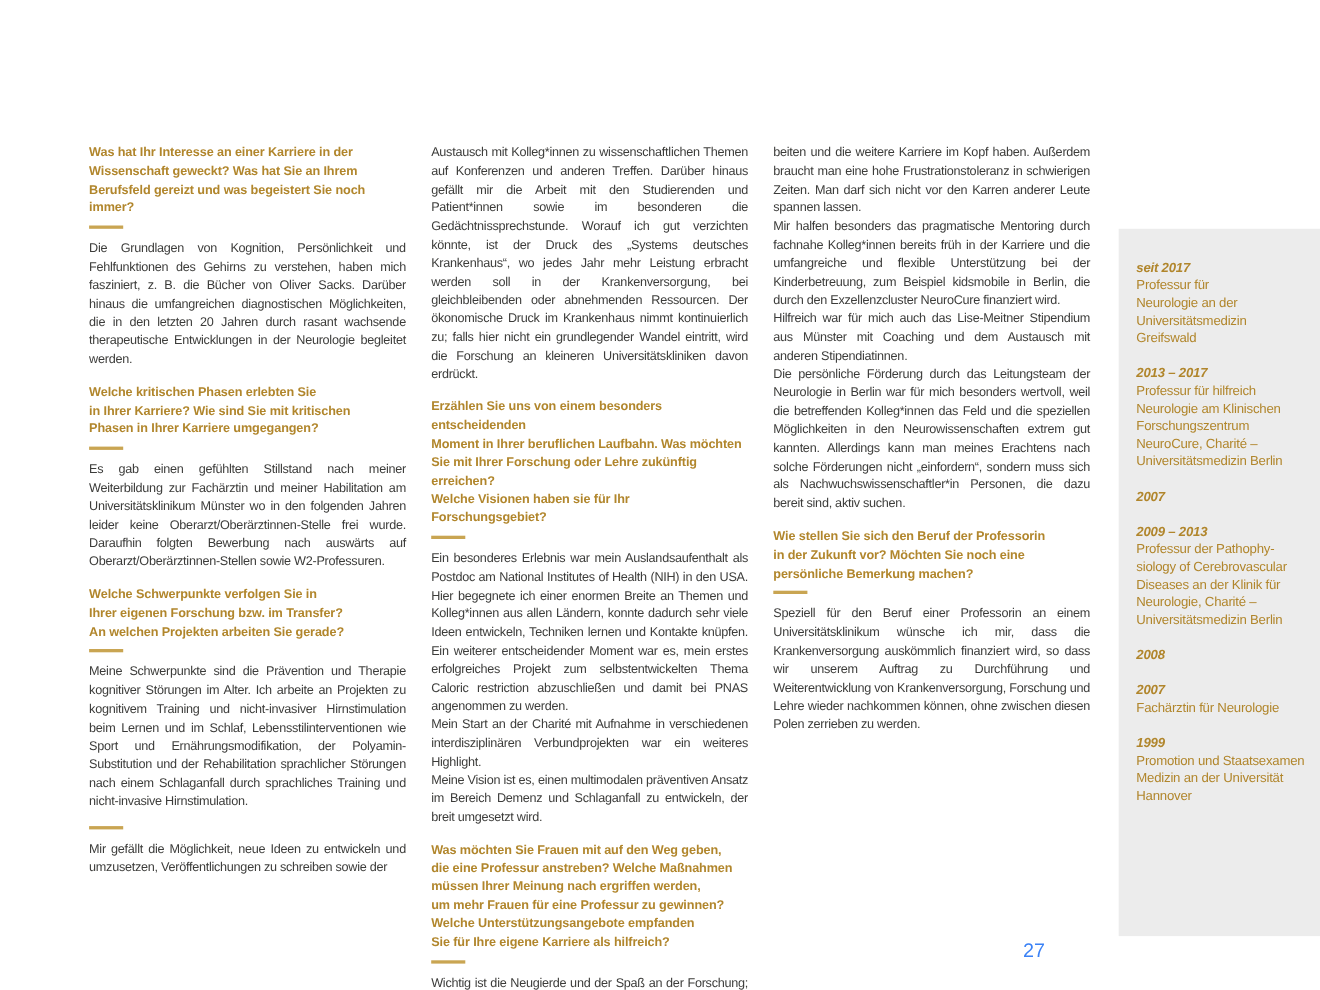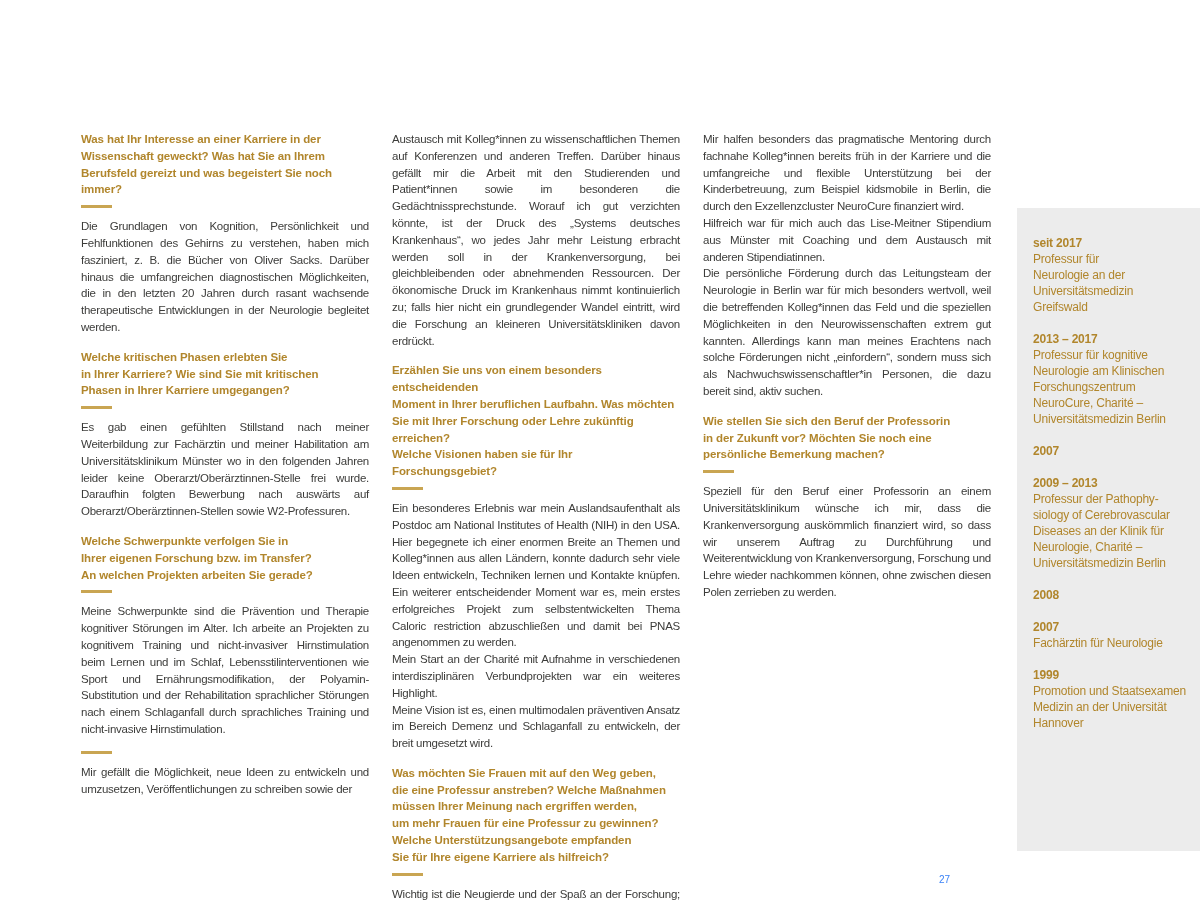--- a/index.html
+++ b/index.html
@@ -39,26 +39,26 @@
     text-align:justify;
   }
 
   
   .sidebar{
     position:absolute;left:1017px;top:208px;width:183px;height:643px;
     background:#ececec;box-sizing:border-box;
     padding:27px 10px 0 16px;
   }
   .cv-entry{margin:0 0 16px 0;color:#b1862c;font-size:12px;line-height:16px;letter-spacing:-0.2px;}
-  .cv-period{font-weight:bold;}
+  .cv-period{font-weight:bold;font-style:italic;}
   .cv-text{white-space:pre-line;}
 
   .page-number{
     position:absolute;right:35px;top:854px;
-    color:#3b82f6;font-size:10px;letter-spacing:0;margin-top:20px;
+    color:#3b82f6;font-size:18px;letter-spacing:0;
   }
 </style>
 </head>
 <body>
 
 <div class="page">
 
   <div class="columns">
 
     <div class="col">
@@ -110,20 +110,21 @@
 um mehr Frauen für eine Professur zu gewinnen?
 Welche Unterstützungsangebote empfanden
 Sie für Ihre eigene Karriere als hilfreich?</h3>
         <div class="divider"></div>
         <p class="body-par">Wichtig ist die Neugierde und der Spaß an der Forschung; man sollte gleichzeitig einen roten Faden zu Forschungsar-</p>
       </section>
     </div>
 
     <div class="col">
       <section class="qa-block">
+        <p class="body-par">beiten und die weitere Karriere im Kopf haben. Außerdem braucht man eine hohe Frustrationstoleranz in schwierigen Zeiten. Man darf sich nicht vor den Karren anderer Leute spannen lassen.</p>
         <p class="body-par">Mir halfen besonders das pragmatische Mentoring durch fachnahe Kolleg*innen bereits früh in der Karriere und die umfangreiche und flexible Unterstützung bei der Kinderbetreuung, zum Beispiel kidsmobile in Berlin, die durch den Exzellenzcluster NeuroCure finanziert wird.</p>
         <p class="body-par">Hilfreich war für mich auch das Lise-Meitner Stipendium aus Münster mit Coaching und dem Austausch mit anderen Stipendiatinnen.</p>
         <p class="body-par">Die persönliche Förderung durch das Leitungsteam der Neurologie in Berlin war für mich besonders wertvoll, weil die betreffenden Kolleg*innen das Feld und die speziellen Möglichkeiten in den Neurowissenschaften extrem gut kannten. Allerdings kann man meines Erachtens nach solche Förderungen nicht „einfordern“, sondern muss sich als Nachwuchswissenschaftler*in Personen, die dazu bereit sind, aktiv suchen.</p>
       </section>
       <section class="qa-block">
         <h3 class="question">Wie stellen Sie sich den Beruf der Professorin
 in der Zukunft vor? Möchten Sie noch eine
 persönliche Bemerkung machen?</h3>
         <div class="divider"></div>
         <p class="body-par">Speziell für den Beruf einer Professorin an einem Universitätsklinikum wünsche ich mir, dass die Krankenversorgung auskömmlich finanziert wird, so dass wir unserem Auftrag zu Durchführung und Weiterentwicklung von Krankenversorgung, Forschung und Lehre wieder nachkommen können, ohne zwischen diesen Polen zerrieben zu werden.</p>
@@ -135,21 +136,21 @@
   <aside class="sidebar">
     <div class="cv-entry">
       <div class="cv-period">seit 2017</div>
       <div class="cv-text">Professur für
 Neurologie an der
 Universitätsmedizin
 Greifswald</div>
     </div>
     <div class="cv-entry">
       <div class="cv-period">2013 – 2017</div>
-      <div class="cv-text">Professur für kognitive
+      <div class="cv-text">Professur für hilfreich
 Neurologie am Klinischen
 Forschungszentrum
 NeuroCure, Charité –
 Universitätsmedizin Berlin</div>
     </div>
     <div class="cv-entry">
       <div class="cv-period">2007</div>
     </div>
     <div class="cv-entry">
       <div class="cv-period">2009 – 2013</div>

